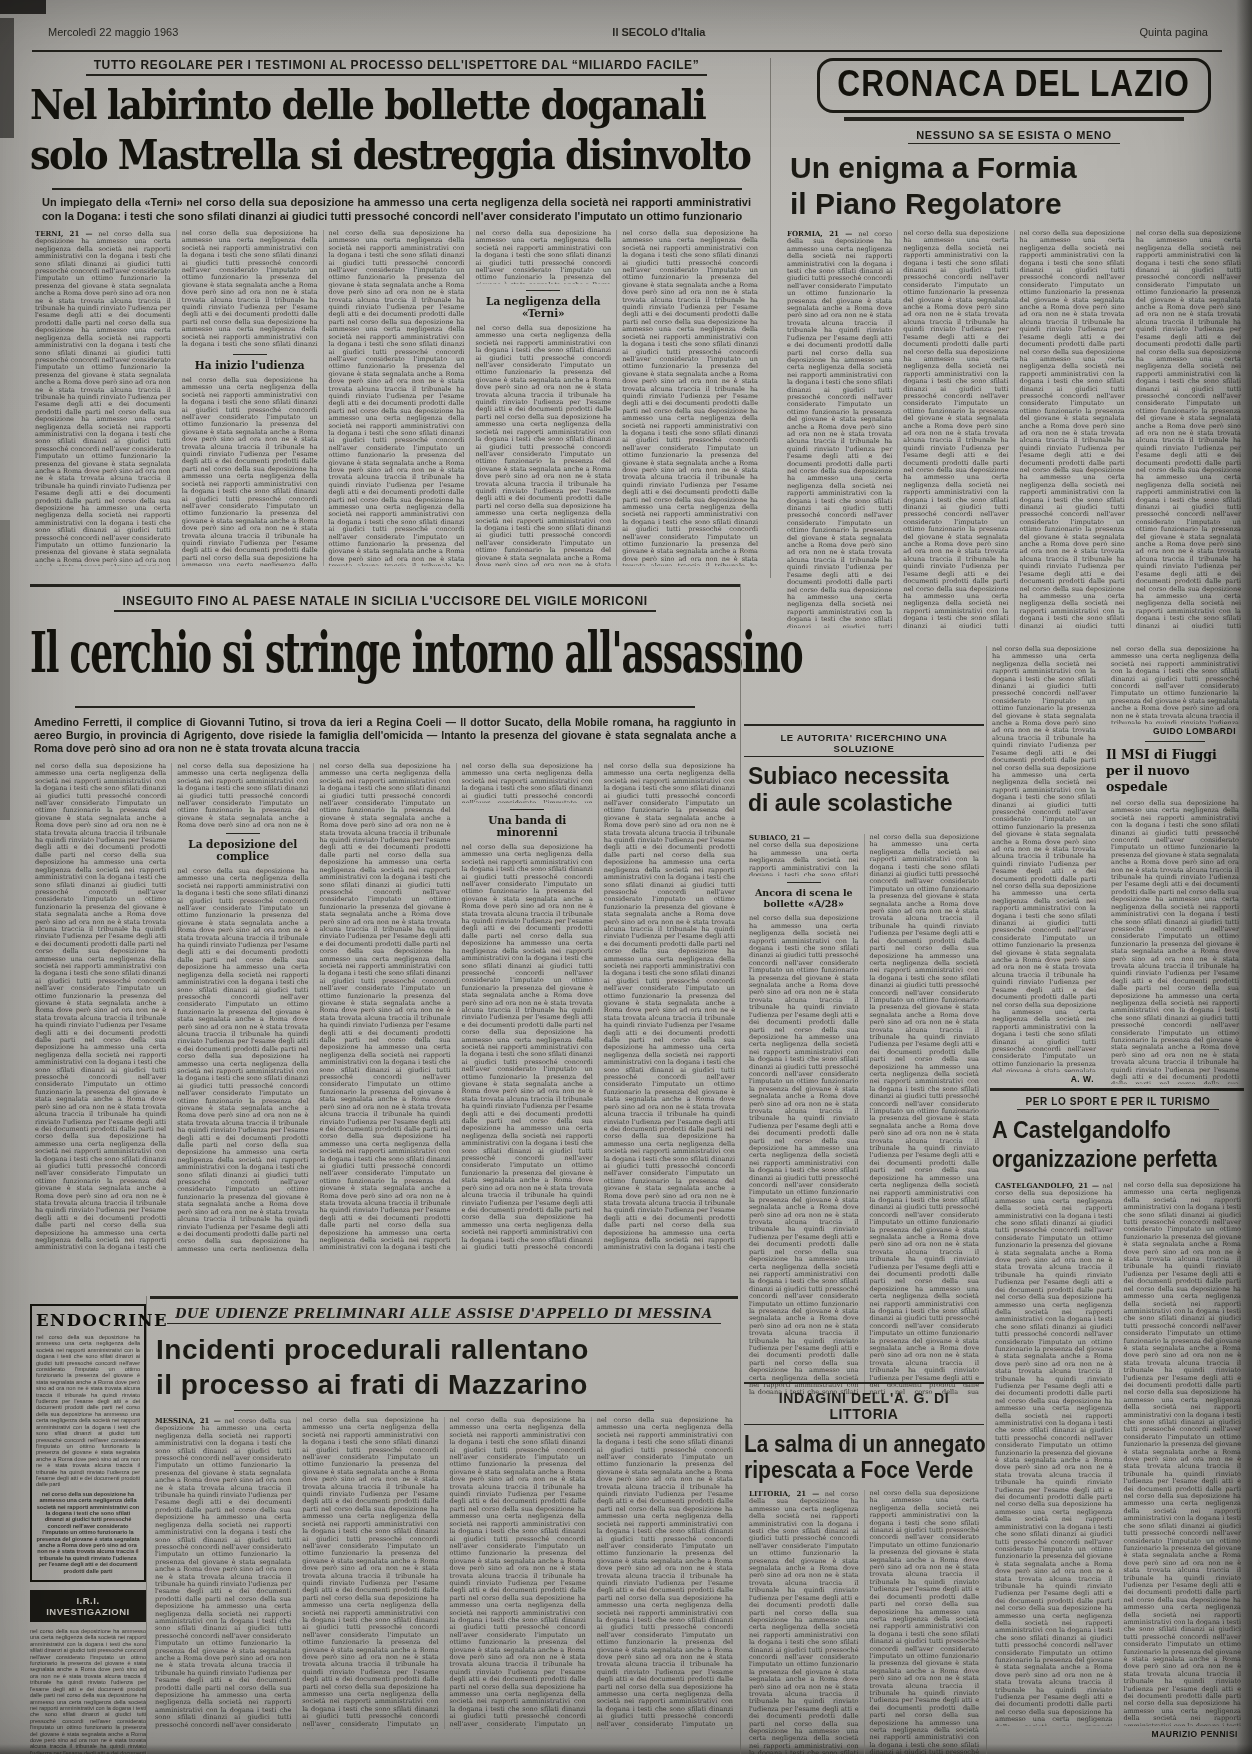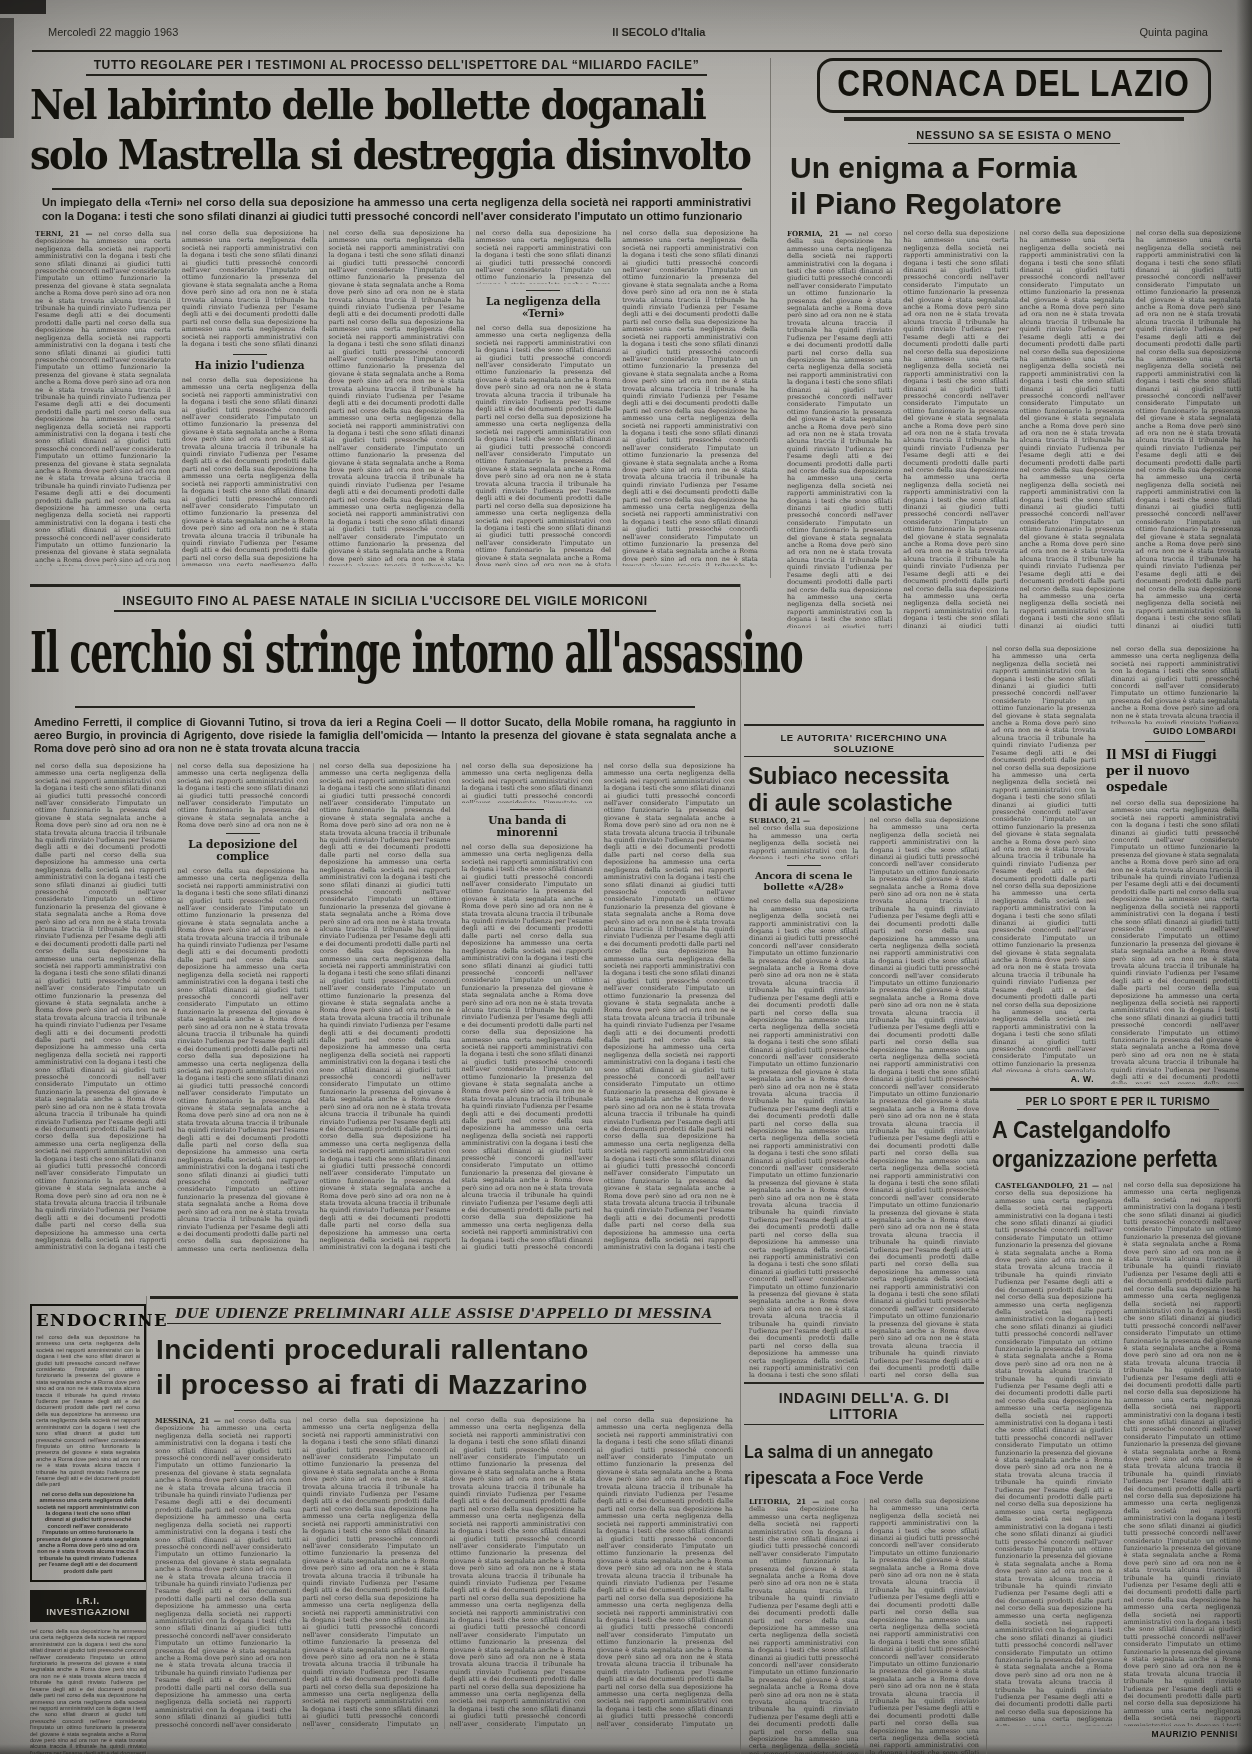--- a/index.html
+++ b/index.html
@@ -196,21 +196,21 @@
 
   <div class="rule abs" style="left:744px;top:724px;width:240px;height:2px;"></div>
   <section class="abs" style="left:744px;top:732px;width:240px;">
     <div class="kicker kicker-plain" style="font-size:9.5px;">
       <span>LE AUTORITA' RICERCHINO UNA SOLUZIONE</span>
     </div>
     <h2 class="hl-sans" style="font-size:23px;line-height:27px;margin-top:6px;padding-left:4px;">
       <span>Subiaco necessita</span><br>
       <span>di aule scolastiche</span>
     </h2>
-    <div class="cols" style="margin-top:0;height:560px;">
+    <div class="cols" style="margin-top:17px;height:560px;">
       <div class="col">
         <span class="dl">SUBIACO, 21 —</span>
         <span class="pre greek" style="height:34px;">nel corso della sua deposizione ha ammesso una certa negligenza della società nei rapporti amministrativi con la dogana i testi che sono sfilati dinanzi ai giudici tutti pressoché concordi nell'aver considerato l'imputato un ottimo funzionario la presenza del giovane è stata segnalata anche a Roma dove però sino ad ora non ne è stata trovata alcuna traccia il tribunale ha quindi rinviato l'udienza per l'esame degli atti e dei documenti prodotti dalle parti</span>
         <div class="subhead" style="font-size:9.5px;line-height:11px;"><span class="mini-rule"></span><span>Ancora di scena le bollette «A/28»</span></div>
         <span class="greek">nel corso della sua deposizione ha ammesso una certa negligenza della società nei rapporti amministrativi con la dogana i testi che sono sfilati dinanzi ai giudici tutti pressoché concordi nell'aver considerato l'imputato un ottimo funzionario la presenza del giovane è stata segnalata anche a Roma dove però sino ad ora non ne è stata trovata alcuna traccia il tribunale ha quindi rinviato l'udienza per l'esame degli atti e dei documenti prodotti dalle parti nel corso della sua deposizione ha ammesso una certa negligenza della società nei rapporti amministrativi con la dogana i testi che sono sfilati dinanzi ai giudici tutti pressoché concordi nell'aver considerato l'imputato un ottimo funzionario la presenza del giovane è stata segnalata anche a Roma dove però sino ad ora non ne è stata trovata alcuna traccia il tribunale ha quindi rinviato l'udienza per l'esame degli atti e dei documenti prodotti dalle parti nel corso della sua deposizione ha ammesso una certa negligenza della società nei rapporti amministrativi con la dogana i testi che sono sfilati dinanzi ai giudici tutti pressoché concordi nell'aver considerato l'imputato un ottimo funzionario la presenza del giovane è stata segnalata anche a Roma dove però sino ad ora non ne è stata trovata alcuna traccia il tribunale ha quindi rinviato l'udienza per l'esame degli atti e dei documenti prodotti dalle parti nel corso della sua deposizione ha ammesso una certa negligenza della società nei rapporti amministrativi con la dogana i testi che sono sfilati dinanzi ai giudici tutti pressoché concordi nell'aver considerato l'imputato un ottimo funzionario la presenza del giovane è stata segnalata anche a Roma dove però sino ad ora non ne è stata trovata alcuna traccia il tribunale ha quindi rinviato l'udienza per l'esame degli atti e dei documenti prodotti dalle parti nel corso della sua deposizione ha ammesso una certa negligenza della società nei rapporti amministrativi con la dogana i testi che sono sfilati dinanzi ai giudici tutti pressoché concordi nell'aver considerato l'imputato un ottimo funzionario la presenza del giovane è stata segnalata anche a Roma dove però sino ad ora non ne è stata trovata alcuna traccia il tribunale ha quindi rinviato l'udienza per l'esame degli atti e dei documenti prodotti dalle parti nel corso della sua deposizione ha ammesso una certa negligenza della società nei rapporti amministrativi con la dogana i testi che sono sfilati dinanzi ai giudici tutti pressoché concordi nell'aver considerato l'imputato un ottimo funzionario la presenza del giovane è stata segnalata anche a Roma dove però sino ad ora non ne è stata trovata alcuna traccia il tribunale ha quindi rinviato l'udienza per l'esame degli atti e dei documenti prodotti dalle parti</span>
       </div>
       <div class="col">
         <span class="greek">nel corso della sua deposizione ha ammesso una certa negligenza della società nei rapporti amministrativi con la dogana i testi che sono sfilati dinanzi ai giudici tutti pressoché concordi nell'aver considerato l'imputato un ottimo funzionario la presenza del giovane è stata segnalata anche a Roma dove però sino ad ora non ne è stata trovata alcuna traccia il tribunale ha quindi rinviato l'udienza per l'esame degli atti e dei documenti prodotti dalle parti nel corso della sua deposizione ha ammesso una certa negligenza della società nei rapporti amministrativi con la dogana i testi che sono sfilati dinanzi ai giudici tutti pressoché concordi nell'aver considerato l'imputato un ottimo funzionario la presenza del giovane è stata segnalata anche a Roma dove però sino ad ora non ne è stata trovata alcuna traccia il tribunale ha quindi rinviato l'udienza per l'esame degli atti e dei documenti prodotti dalle parti nel corso della sua deposizione ha ammesso una certa negligenza della società nei rapporti amministrativi con la dogana i testi che sono sfilati dinanzi ai giudici tutti pressoché concordi nell'aver considerato l'imputato un ottimo funzionario la presenza del giovane è stata segnalata anche a Roma dove però sino ad ora non ne è stata trovata alcuna traccia il tribunale ha quindi rinviato l'udienza per l'esame degli atti e dei documenti prodotti dalle parti nel corso della sua deposizione ha ammesso una certa negligenza della società nei rapporti amministrativi con la dogana i testi che sono sfilati dinanzi ai giudici tutti pressoché concordi nell'aver considerato l'imputato un ottimo funzionario la presenza del giovane è stata segnalata anche a Roma dove però sino ad ora non ne è stata trovata alcuna traccia il tribunale ha quindi rinviato l'udienza per l'esame degli atti e dei documenti prodotti dalle parti nel corso della sua deposizione ha ammesso una certa negligenza della società nei rapporti amministrativi con la dogana i testi che sono sfilati dinanzi ai giudici tutti pressoché concordi nell'aver considerato l'imputato un ottimo funzionario la presenza del giovane è stata segnalata anche a Roma dove però sino ad ora non ne è stata trovata alcuna traccia il tribunale ha quindi rinviato l'udienza per l'esame degli atti e dei documenti prodotti dalle parti nel corso della sua deposizione ha ammesso una certa negligenza della società nei rapporti amministrativi con la dogana i testi che sono sfilati dinanzi ai giudici tutti pressoché concordi nell'aver considerato l'imputato un ottimo funzionario la presenza del giovane è stata segnalata anche a Roma dove però sino ad ora non ne è stata trovata alcuna traccia il tribunale ha quindi rinviato l'udienza per l'esame degli atti e dei documenti prodotti dalle parti nel corso della sua deposizione ha ammesso una certa negligenza della società nei rapporti amministrativi con la dogana i testi che sono sfilati dinanzi ai giudici tutti pressoché concordi nell'aver considerato l'imputato un ottimo funzionario la presenza del giovane è stata segnalata anche a Roma dove però sino ad ora non ne è stata trovata alcuna traccia il tribunale ha quindi rinviato l'udienza per l'esame degli atti e dei documenti prodotti dalle parti nel corso della sua deposizione ha ammesso una certa negligenza della società nei rapporti amministrativi con la dogana i testi che sono sfilati dinanzi ai giudici tutti pressoché concordi nell'aver considerato l'imputato un ottimo funzionario la presenza del giovane è stata segnalata anche a Roma dove però sino ad ora non ne è stata trovata alcuna traccia il tribunale ha quindi rinviato l'udienza per l'esame degli atti e dei documenti prodotti dalle parti</span>
       </div>
     </div>
@@ -257,21 +257,21 @@
       <div class="col"><span class="greek">nel corso della sua deposizione ha ammesso una certa negligenza della società nei rapporti amministrativi con la dogana i testi che sono sfilati dinanzi ai giudici tutti pressoché concordi nell'aver considerato l'imputato un ottimo funzionario la presenza del giovane è stata segnalata anche a Roma dove però sino ad ora non ne è stata trovata alcuna traccia il tribunale ha quindi rinviato l'udienza per l'esame degli atti e dei documenti prodotti dalle parti nel corso della sua deposizione ha ammesso una certa negligenza della società nei rapporti amministrativi con la dogana i testi che sono sfilati dinanzi ai giudici tutti pressoché concordi nell'aver considerato l'imputato un ottimo funzionario la presenza del giovane è stata segnalata anche a Roma dove però sino ad ora non ne è stata trovata alcuna traccia il tribunale ha quindi rinviato l'udienza per l'esame degli atti e dei documenti prodotti dalle parti nel corso della sua deposizione ha ammesso una certa negligenza della società nei rapporti amministrativi con la dogana i testi che sono sfilati dinanzi ai giudici tutti pressoché concordi nell'aver considerato l'imputato un ottimo funzionario la presenza del giovane è stata segnalata anche a Roma dove però sino ad ora non ne è stata trovata alcuna traccia il tribunale ha quindi rinviato l'udienza per l'esame degli atti e dei documenti prodotti dalle parti nel corso della sua deposizione ha ammesso una certa negligenza della società nei rapporti amministrativi con la dogana i testi che sono sfilati dinanzi ai giudici tutti pressoché concordi nell'aver considerato l'imputato un ottimo funzionario la presenza del giovane è stata segnalata anche a Roma dove però sino ad ora non ne è stata trovata alcuna traccia il tribunale ha quindi rinviato l'udienza per l'esame degli atti e dei documenti prodotti dalle parti nel corso della sua deposizione ha ammesso una certa negligenza della società nei rapporti amministrativi con la dogana i testi che sono sfilati dinanzi ai giudici tutti pressoché concordi nell'aver considerato l'imputato un ottimo funzionario la presenza del giovane è stata segnalata anche a Roma dove però sino ad ora non ne è stata trovata alcuna traccia il tribunale ha quindi rinviato l'udienza per l'esame degli atti e dei documenti prodotti dalle parti nel corso della sua deposizione ha ammesso una certa negligenza della società nei rapporti amministrativi con la dogana i testi che sono sfilati dinanzi ai giudici tutti pressoché concordi nell'aver considerato l'imputato un ottimo funzionario la presenza del giovane è stata segnalata anche a Roma dove però sino ad ora non ne è stata trovata alcuna traccia il tribunale ha quindi rinviato l'udienza per l'esame degli atti e dei documenti prodotti dalle parti</span></div>
       <div class="col"><span class="greek">nel corso della sua deposizione ha ammesso una certa negligenza della società nei rapporti amministrativi con la dogana i testi che sono sfilati dinanzi ai giudici tutti pressoché concordi nell'aver considerato l'imputato un ottimo funzionario la presenza del giovane è stata segnalata anche a Roma dove però sino ad ora non ne è stata trovata alcuna traccia il tribunale ha quindi rinviato l'udienza per l'esame degli atti e dei documenti prodotti dalle parti nel corso della sua deposizione ha ammesso una certa negligenza della società nei rapporti amministrativi con la dogana i testi che sono sfilati dinanzi ai giudici tutti pressoché concordi nell'aver considerato l'imputato un ottimo funzionario la presenza del giovane è stata segnalata anche a Roma dove però sino ad ora non ne è stata trovata alcuna traccia il tribunale ha quindi rinviato l'udienza per l'esame degli atti e dei documenti prodotti dalle parti nel corso della sua deposizione ha ammesso una certa negligenza della società nei rapporti amministrativi con la dogana i testi che sono sfilati dinanzi ai giudici tutti pressoché concordi nell'aver considerato l'imputato un ottimo funzionario la presenza del giovane è stata segnalata anche a Roma dove però sino ad ora non ne è stata trovata alcuna traccia il tribunale ha quindi rinviato l'udienza per l'esame degli atti e dei documenti prodotti dalle parti nel corso della sua deposizione ha ammesso una certa negligenza della società nei rapporti amministrativi con la dogana i testi che sono sfilati dinanzi ai giudici tutti pressoché concordi nell'aver considerato l'imputato un ottimo funzionario la presenza del giovane è stata segnalata anche a Roma dove però sino ad ora non ne è stata trovata alcuna traccia il tribunale ha quindi rinviato l'udienza per l'esame degli atti e dei documenti prodotti dalle parti nel corso della sua deposizione ha ammesso una certa negligenza della società nei rapporti amministrativi con la dogana i testi che sono sfilati dinanzi ai giudici tutti pressoché concordi nell'aver considerato l'imputato un ottimo funzionario la presenza del giovane è stata segnalata anche a Roma dove però sino ad ora non ne è stata trovata alcuna traccia il tribunale ha quindi rinviato l'udienza per l'esame degli atti e dei documenti prodotti dalle parti nel corso della sua deposizione ha ammesso una certa negligenza della società nei rapporti amministrativi con la dogana i testi che sono sfilati dinanzi ai giudici tutti pressoché concordi nell'aver considerato l'imputato un ottimo funzionario la presenza del giovane è stata segnalata anche a Roma dove però sino ad ora non ne è stata trovata alcuna traccia il tribunale ha quindi rinviato l'udienza per l'esame degli atti e dei documenti prodotti dalle parti</span></div>
     </div>
   </section>
 
   <div class="rule abs" style="left:744px;top:1382px;width:240px;height:2px;"></div>
   <section class="abs" style="left:744px;top:1390px;width:240px;">
     <div class="kicker kicker-plain" style="font-size:14px;">
       <span>INDAGINI DELL'A. G. DI LITTORIA</span>
     </div>
-    <h2 class="hl-sans" style="font-size:18px;line-height:26px;margin-top:14px;text-decoration:underline;">
+    <h2 class="hl-sans" style="font-size:23px;line-height:26px;margin-top:6px;text-decoration:underline;">
       <span class="squeeze" style="transform:scaleX(.9);">La salma di un annegato</span><br>
       <span class="squeeze" style="transform:scaleX(.92);">ripescata a Foce Verde</span>
     </h2>
     <div class="cols" style="margin-top:7px;height:276px;">
       <div class="col">
         <span class="dl">LITTORIA, 21 —</span>
         <span class="greek">nel corso della sua deposizione ha ammesso una certa negligenza della società nei rapporti amministrativi con la dogana i testi che sono sfilati dinanzi ai giudici tutti pressoché concordi nell'aver considerato l'imputato un ottimo funzionario la presenza del giovane è stata segnalata anche a Roma dove però sino ad ora non ne è stata trovata alcuna traccia il tribunale ha quindi rinviato l'udienza per l'esame degli atti e dei documenti prodotti dalle parti nel corso della sua deposizione ha ammesso una certa negligenza della società nei rapporti amministrativi con la dogana i testi che sono sfilati dinanzi ai giudici tutti pressoché concordi nell'aver considerato l'imputato un ottimo funzionario la presenza del giovane è stata segnalata anche a Roma dove però sino ad ora non ne è stata trovata alcuna traccia il tribunale ha quindi rinviato l'udienza per l'esame degli atti e dei documenti prodotti dalle parti nel corso della sua deposizione ha ammesso una certa negligenza della società nei rapporti amministrativi con la dogana i testi che sono sfilati dinanzi ai giudici tutti pressoché concordi nell'aver considerato l'imputato un ottimo funzionario la presenza del giovane è stata segnalata anche a Roma dove però sino ad ora non ne è stata trovata alcuna traccia il tribunale ha quindi rinviato l'udienza per l'esame degli atti e dei documenti prodotti dalle parti nel corso della sua deposizione ha ammesso una certa negligenza della società nei rapporti amministrativi con la dogana i testi che sono sfilati dinanzi ai giudici tutti pressoché concordi nell'aver considerato l'imputato un ottimo funzionario la presenza del giovane è stata segnalata anche a Roma dove però sino ad ora non ne è stata trovata alcuna traccia il tribunale ha quindi rinviato l'udienza per l'esame degli atti e dei documenti prodotti dalle parti nel corso della sua deposizione ha ammesso una certa negligenza della società nei rapporti amministrativi con la dogana i testi che sono sfilati dinanzi ai giudici tutti pressoché concordi nell'aver considerato l'imputato un ottimo funzionario la presenza del giovane è stata segnalata anche a Roma dove però sino ad ora non ne è stata trovata alcuna traccia il tribunale ha quindi rinviato l'udienza per l'esame degli atti e dei documenti prodotti dalle parti</span>
       </div>
       <div class="col"><span class="greek">nel corso della sua deposizione ha ammesso una certa negligenza della società nei rapporti amministrativi con la dogana i testi che sono sfilati dinanzi ai giudici tutti pressoché concordi nell'aver considerato l'imputato un ottimo funzionario la presenza del giovane è stata segnalata anche a Roma dove però sino ad ora non ne è stata trovata alcuna traccia il tribunale ha quindi rinviato l'udienza per l'esame degli atti e dei documenti prodotti dalle parti nel corso della sua deposizione ha ammesso una certa negligenza della società nei rapporti amministrativi con la dogana i testi che sono sfilati dinanzi ai giudici tutti pressoché concordi nell'aver considerato l'imputato un ottimo funzionario la presenza del giovane è stata segnalata anche a Roma dove però sino ad ora non ne è stata trovata alcuna traccia il tribunale ha quindi rinviato l'udienza per l'esame degli atti e dei documenti prodotti dalle parti nel corso della sua deposizione ha ammesso una certa negligenza della società nei rapporti amministrativi con la dogana i testi che sono sfilati dinanzi ai giudici tutti pressoché concordi nell'aver considerato l'imputato un ottimo funzionario la presenza del giovane è stata segnalata anche a Roma dove però sino ad ora non ne è stata trovata alcuna traccia il tribunale ha quindi rinviato l'udienza per l'esame degli atti e dei documenti prodotti dalle parti nel corso della sua deposizione ha ammesso una certa negligenza della società nei rapporti amministrativi con la dogana i testi che sono sfilati dinanzi ai giudici tutti pressoché concordi nell'aver considerato l'imputato un ottimo funzionario la presenza del giovane è stata segnalata anche a Roma dove però sino ad ora non ne è stata trovata alcuna traccia il tribunale ha quindi rinviato l'udienza per l'esame degli atti e dei documenti prodotti dalle parti nel corso della sua deposizione ha ammesso una certa negligenza della società nei rapporti amministrativi con la dogana i testi che sono sfilati dinanzi ai giudici tutti pressoché concordi nell'aver considerato l'imputato un ottimo funzionario la presenza del giovane è stata segnalata anche a Roma dove però sino ad ora non ne è stata trovata alcuna traccia il tribunale ha quindi rinviato l'udienza per l'esame degli atti e dei documenti prodotti dalle parti</span></div>
     </div>

